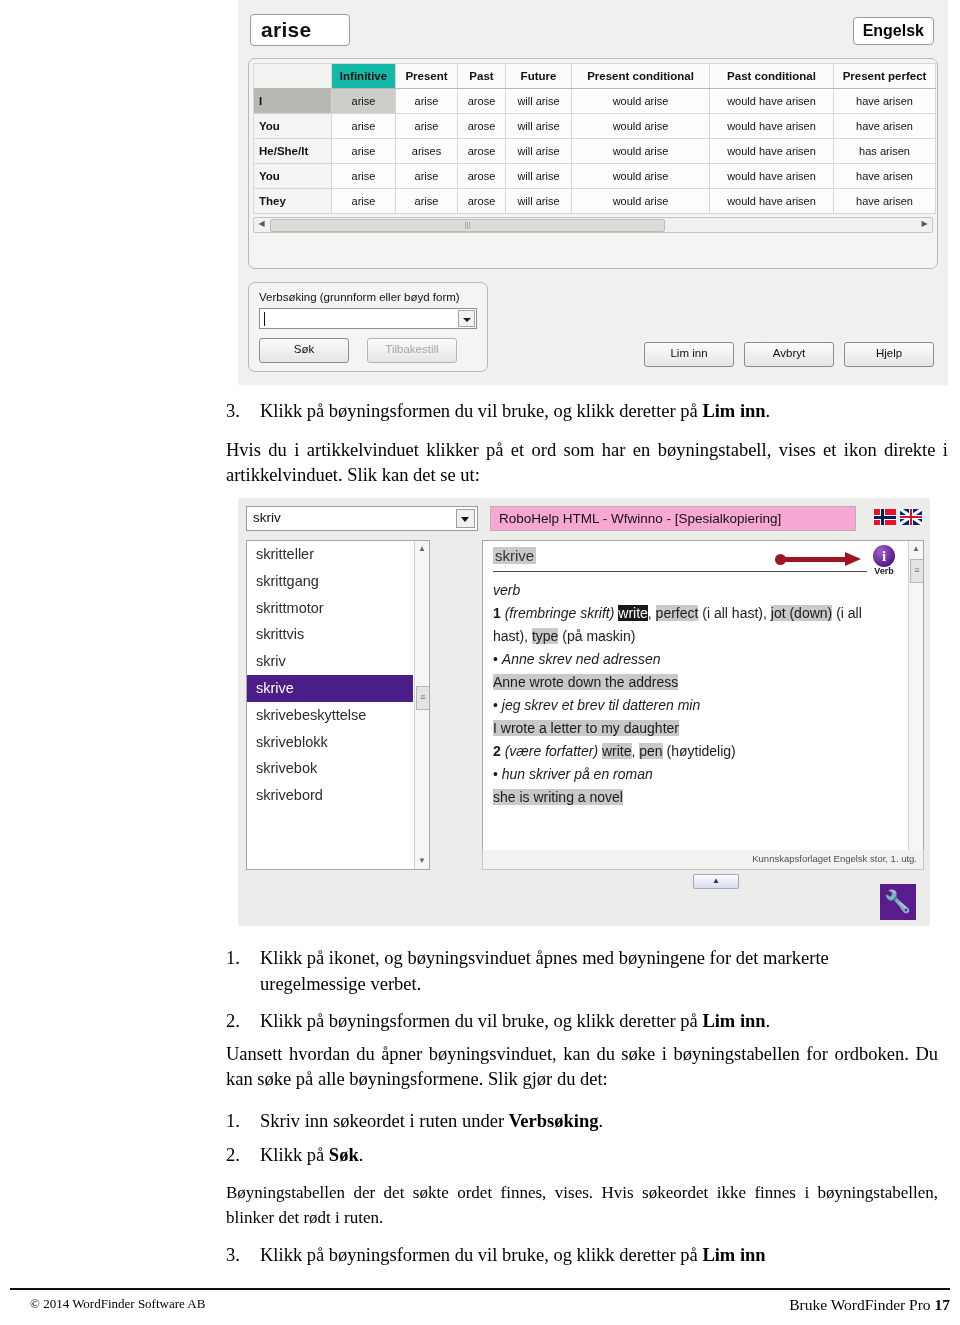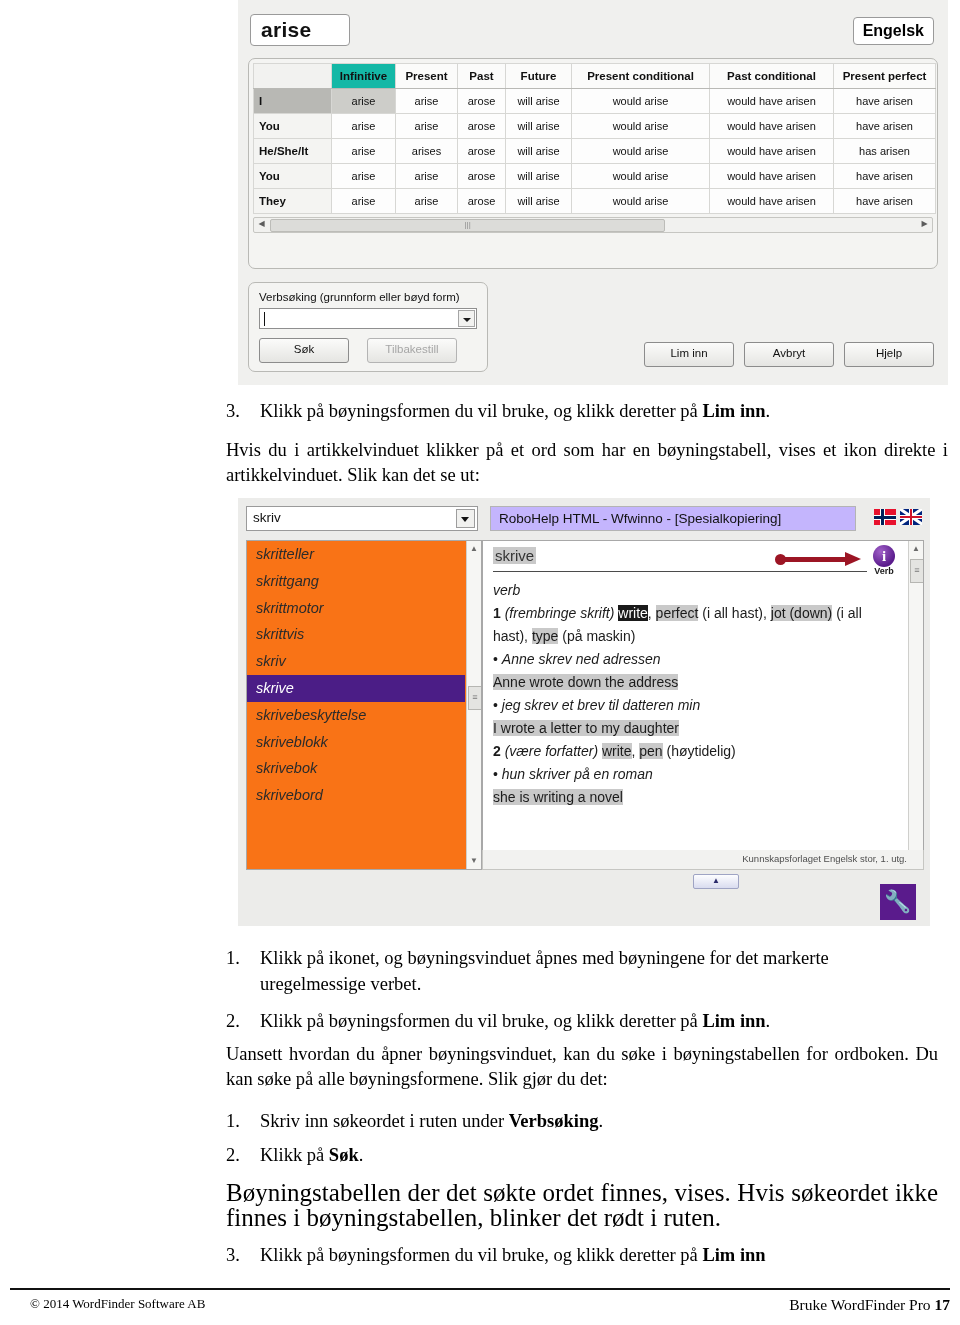--- a/index.html
+++ b/index.html
@@ -267,21 +267,21 @@
     position: absolute;
     left: 4px; top: 7px;
     border-left: 4px solid transparent;
     border-right: 4px solid transparent;
     border-top: 5px solid #121212;
   }
   .s2-title {
     position: absolute;
     left: 244px; top: 0;
     right: 68px; height: 25px;
-    background: #c4b5fd;
+    background: #f9a8d4;
     border: 1px solid #b4b4b4;
     box-sizing: border-box;
     font-size: 13.5px;
     line-height: 23px;
     padding-left: 8px;
     color: #111;
   }
   .s2-flags {
     position: absolute;
     right: 2px; top: 3px;
@@ -307,26 +307,25 @@
   .flag-uk .d1 { transform: rotate(35deg); }
   .flag-uk .d2 { transform: rotate(-35deg); }
   .flag-uk .ch { position: absolute; left: 0; top: 6px; width: 100%; height: 4px; background: #fff; }
   .flag-uk .cv { position: absolute; left: 9px; top: 0; width: 4px; height: 100%; background: #fff; }
   .flag-uk .rh { position: absolute; left: 0; top: 7px; width: 100%; height: 2px; background: #cf142b; }
   .flag-uk .rv { position: absolute; left: 10px; top: 0; width: 2px; height: 100%; background: #cf142b; }
 
   .s2-list {
     position: absolute;
     left: 8px; top: 42px;
-    width: 236px; height: 330px;
-    background: #f97316;
+    width: 184px; height: 330px;
+    background: #ffffff;
     border: 1px solid #a8a8a8;
     box-sizing: border-box;
     overflow: hidden;
-    font-style: italic;
   }
   .s2-list .item {
     height: 26.8px;
     line-height: 26.8px;
     padding-left: 9px;
     font-size: 14.5px;
     color: #2b2b2b;
     white-space: nowrap;
   }
   .s2-list .item.sel {
@@ -450,21 +449,21 @@
     left: 244px; top: 352px;
     right: 6px; height: 20px;
     background: #f2f2f0;
     border: 1px solid #c6c6c2;
     border-top: none;
     box-sizing: border-box;
     text-align: right;
     font-size: 9.5px;
     color: #4f4f4f;
     line-height: 18px;
-    padding-right: 16px;
+    padding-right: 6px;
   }
   .s2-updn {
     position: absolute;
     left: 455px; top: 376px;
     width: 44px; height: 13px;
     background: linear-gradient(#fdfdff, #d9dcef);
     border: 1px solid #9fa4c4;
     border-radius: 2px;
     text-align: center;
     font-size: 8px;
@@ -737,21 +736,21 @@
 <div class="li" style="left:226px; top:1108px; width:722px; font-size:18.5px; line-height:26px;">
   <span class="num">1.</span>
   <span class="txt"><span>Skriv inn søkeordet i ruten under </span><b>Verbsøking</b><span>.</span></span>
 </div>
 
 <div class="li" style="left:226px; top:1142px; width:722px; font-size:18.5px; line-height:26px;">
   <span class="num">2.</span>
   <span class="txt"><span>Klikk på </span><b>Søk</b><span>.</span></span>
 </div>
 
-<div class="prose p-just" style="left:226px; top:1180px; width:712px; font-size:25px; line-height:25px;">Bøyningstabellen der det søkte ordet finnes, vises. Hvis søkeordet ikke finnes i bøyningstabellen, blinker det rødt i ruten.</div>
+<div class="prose p-just" style="left:226px; top:1180px; width:712px; font-size:17px; line-height:25px;">Bøyningstabellen der det søkte ordet finnes, vises. Hvis søkeordet ikke finnes i bøyningstabellen, blinker det rødt i ruten.</div>
 
 <div class="li" style="left:226px; top:1242px; width:722px; font-size:18.5px; line-height:26px;">
   <span class="num">3.</span>
   <span class="txt"><span>Klikk på bøyningsformen du vil bruke, og klikk deretter på </span><b>Lim inn</b></span>
 </div>
 
 <div class="footer-rule"></div>
 <div class="footer-left">© 2014 WordFinder Software AB</div>
 <div class="footer-right"><span>Bruke WordFinder Pro </span><span class="pg">17</span></div>
 

